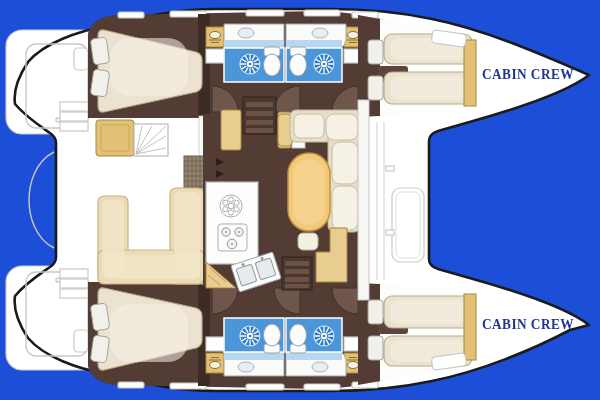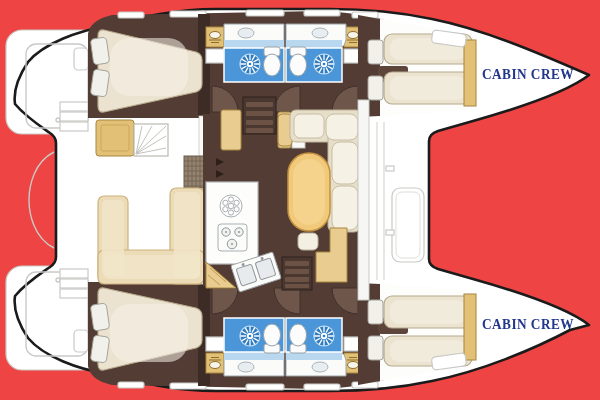--- a/index.html
+++ b/index.html
@@ -1,16 +1,16 @@
 <!DOCTYPE html>
 <html style="--outline: #1b1b1b; --floor: #523c34; --floor-dark: #3d2c25; --door: #6f564a; --door-edge: #41302a; --bed: #ebe3d0; --bed-edge: #b7a98c; --bed-highlight: #f7f3e8; --pillow: #f1f0ea; --settee: #e6dec9; --cushion: #f5f1e5; --gold: #e2c075; --gold-light: #e9cd90; --gold-edge: #a8863f; --table: #f0c97b; --table-edge: #c3903d; --tile: #4a96d8; --tile-light: #b9d7ee; --shower-blue: #2e7bc2; --fixture: #fbfbf9; --fixture-edge: #9aa4aa; --bench: #ecdbb7; --bench-edge: #cdb37f; --deck-line: #c9c9c6; --navy: #22368e;"><head>
 <meta charset="utf-8">
 <style>
   html,body{margin:0;padding:0;background:#ffffff;}
-  .stage{position:relative;width:600px;height:400px;background:#ef4444;overflow:hidden;
+  .stage{position:relative;width:600px;height:400px;background:#1d4ed8;overflow:hidden;
          font-family:"Liberation Serif","DejaVu Serif",serif;}
   svg{display:block;}
   
   .f-floor   {fill:var(--floor);}
   .f-floord  {fill:var(--floor-dark);}
   .f-door    {fill:var(--door);stroke:var(--door-edge);stroke-width:1;}
   .f-bed     {fill:var(--bed);stroke:var(--bed-edge);stroke-width:1.2;}
   .f-bedhl   {fill:var(--bed-highlight);}
   .f-pillow  {fill:var(--pillow);stroke:#a3a39c;stroke-width:1;}
   .f-gold    {fill:var(--gold);stroke:var(--gold-edge);stroke-width:1;}

